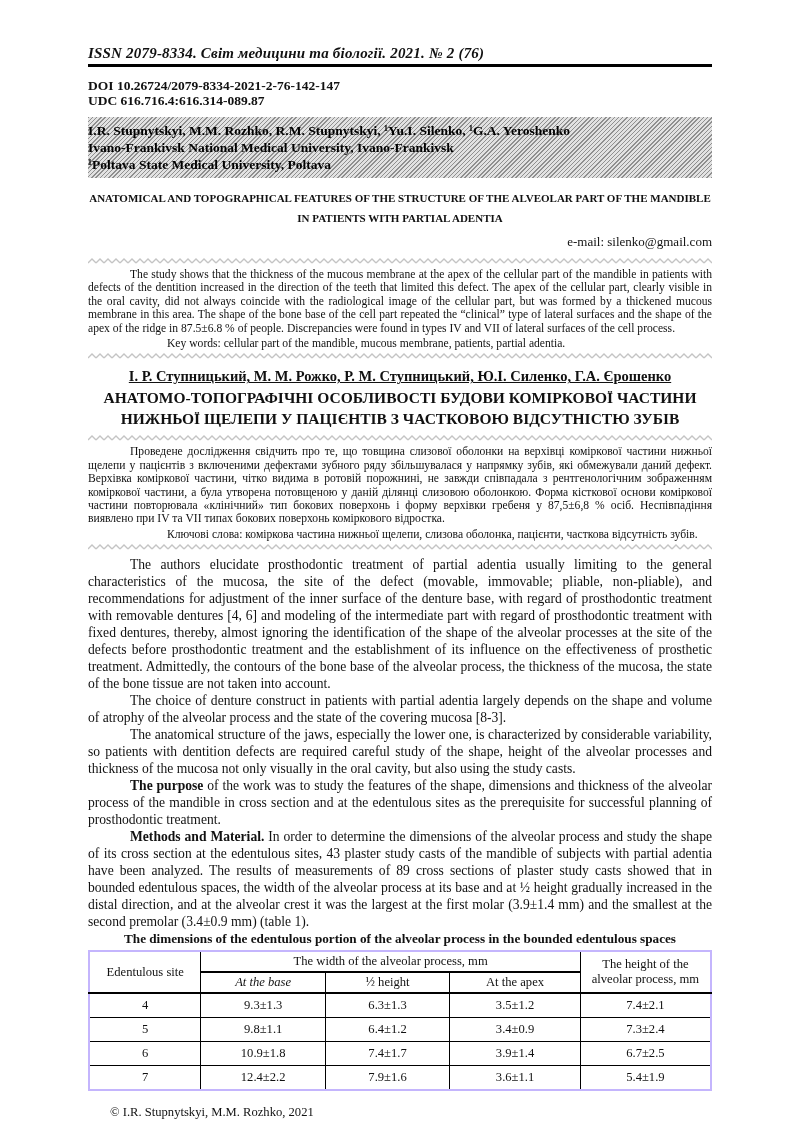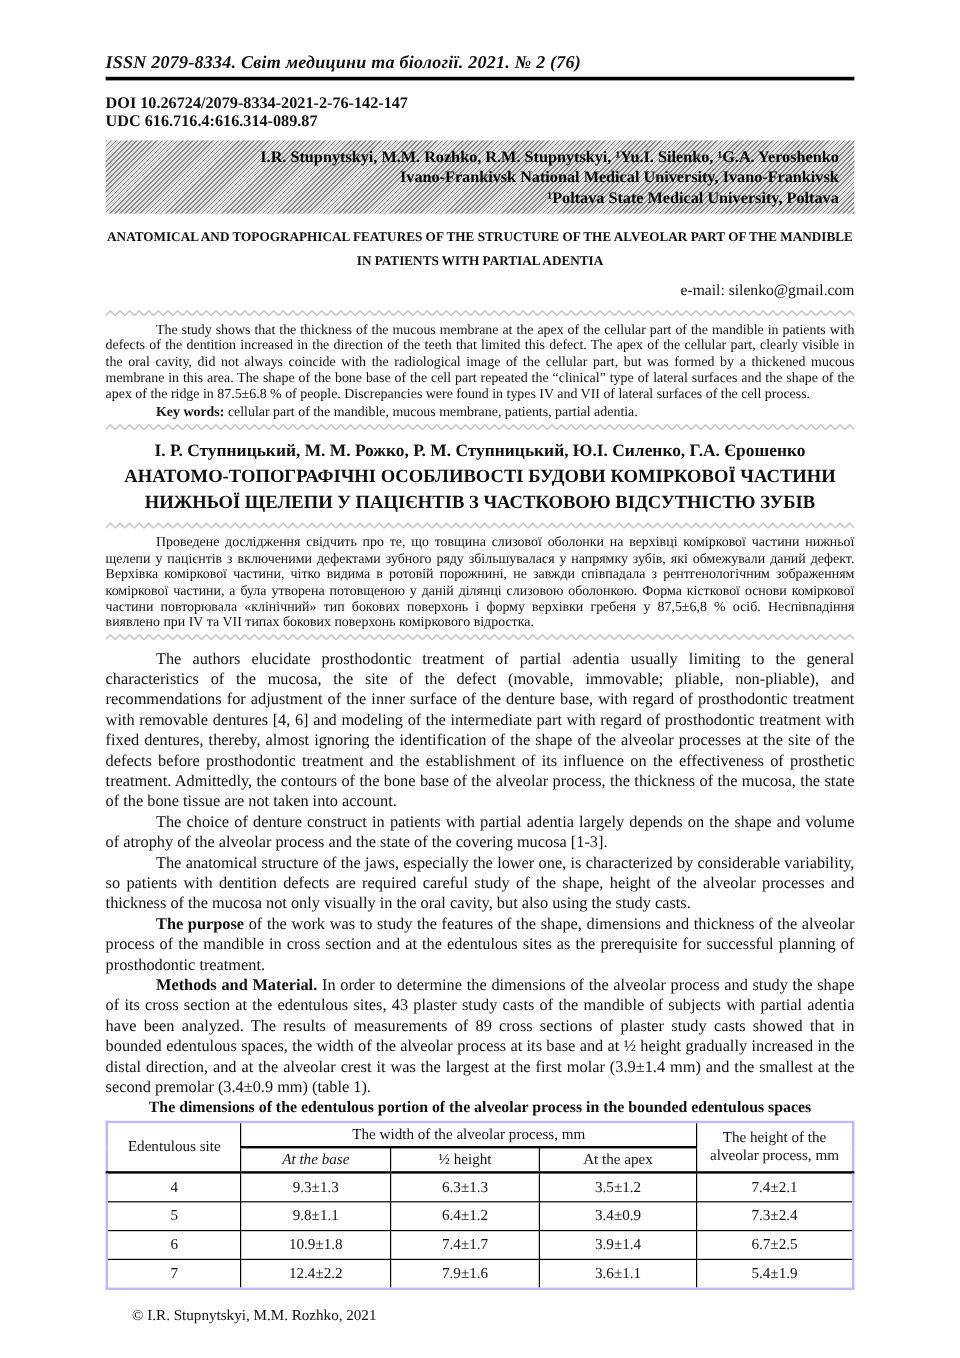--- a/index.html
+++ b/index.html
@@ -16,42 +16,42 @@
     font-size:15px;font-weight:bold;font-style:italic;
     letter-spacing:.2px;line-height:18px;
   }
   .header-rule{height:3px;background:#000;margin-top:2px;margin-bottom:11px;}
 
   .doi,.udc{font-size:13.5px;font-weight:bold;line-height:15px;}
   .udc{margin-bottom:9px;}
 
   .authors-block{
     background:repeating-linear-gradient(135deg,#8f8f8f 0 1px,#e2e2e2 1px 3px);
-    text-align:right;font-weight:bold;font-size:13.5px;line-height:17px;
-    padding:5px 13px;margin-bottom:8px;
+    text-align:left;font-weight:bold;font-size:13.5px;line-height:17px;
+    padding:5px 0;margin-bottom:8px;
   }
   .authors-block div{color:#000;}
 
   .title-en{
     text-align:center;font-weight:bold;font-size:11px;line-height:20px;
     margin:10px 0 6px 0;
   }
   .email{text-align:right;font-size:13px;line-height:16px;margin-bottom:8px;}
 
   .zigzag{height:6px;line-height:0;margin:2px 0;}
 
   .abstract{
     font-size:11.6px;line-height:13.4px;text-align:justify;margin:4px 0 2px 0;
   }
   .abstract .para{text-indent:42px;}
   .kw{text-indent:42px;font-size:11.6px;line-height:13.4px;text-align:justify;margin-bottom:3px;}
-  .kw .lead{font-weight:bold;}
+  .kw .lead{font-weight:normal;margin-left:37px;}
 
   .authors-uk{
-    text-align:center;font-weight:bold;font-size:14.5px;line-height:18px;margin:8px 0 2px 0;
+    text-align:center;font-weight:bold;font-size:14.5px;line-height:18px;margin:8px 0 2px 0;text-decoration:underline;
   }
   .title-uk{
     text-align:center;font-weight:bold;font-size:15.5px;line-height:21px;margin:2px 0 6px 0;
   }
 
   .bodytext{margin-top:6px;}
   .bodytext p{
     margin:0;font-size:13.6px;line-height:17px;text-align:justify;text-indent:42px;
   }
   .bodytext .lead{font-weight:bold;}
@@ -122,28 +122,31 @@
   <div class="authors-uk">І. Р. Ступницький, М. М. Рожко, Р. М. Ступницький, Ю.І. Силенко, Г.А. Єрошенко</div>
   <div class="title-uk">АНАТОМО-ТОПОГРАФІЧНІ ОСОБЛИВОСТІ БУДОВИ КОМІРКОВОЇ ЧАСТИНИ НИЖНЬОЇ ЩЕЛЕПИ У ПАЦІЄНТІВ З ЧАСТКОВОЮ ВІДСУТНІСТЮ ЗУБІВ</div>
 
   <div class="zigzag"><svg width="624" height="6">
         <rect width="624" height="6" fill="url(#zzpat)"></rect>
       </svg></div>
 
   <div class="abstract">
     <div class="para">Проведене дослідження свідчить про те, що товщина слизової оболонки на верхівці коміркової частини нижньої щелепи у пацієнтів з включеними дефектами зубного ряду збільшувалася у напрямку зубів, які обмежували даний дефект. Верхівка коміркової частини, чітко видима в ротовій порожнині, не завжди співпадала з рентгенологічним зображенням коміркової частини, а була утворена потовщеною у даній ділянці слизовою оболонкою. Форма кісткової основи коміркової частини повторювала «клінічний» тип бокових поверхонь і форму верхівки гребеня у 87,5±6,8 % осіб. Неспівпадіння виявлено при IV та VII типах бокових поверхонь коміркового відростка.</div>
   </div>
+  <div class="kw">
+    <span class="lead">Ключові слова:</span><span> коміркова частина нижньої щелепи, слизова оболонка, пацієнти, часткова відсутність зубів.</span>
+  </div>
 
   <div class="zigzag"><svg width="624" height="6">
         <rect width="624" height="6" fill="url(#zzpat)"></rect>
       </svg></div>
 
   <div class="bodytext">
     <p><span class="lead"></span><span>The authors elucidate prosthodontic treatment of partial adentia usually limiting to the general characteristics of the mucosa, the site of the defect (movable, immovable; pliable, non-pliable), and recommendations for adjustment of the inner surface of the denture base, with regard of prosthodontic treatment with removable dentures [4, 6] and modeling of the intermediate part with regard of prosthodontic treatment with fixed dentures, thereby, almost ignoring the identification of the shape of the alveolar processes at the site of the defects before prosthodontic treatment and the establishment of its influence on the effectiveness of prosthetic treatment. Admittedly, the contours of the bone base of the alveolar process, the thickness of the mucosa, the state of the bone tissue are not taken into account.</span></p>
-    <p><span class="lead"></span><span>The choice of denture construct in patients with partial adentia largely depends on the shape and volume of atrophy of the alveolar process and the state of the covering mucosa [1-3].</span></p>
+    <p><span class="lead"></span><span>The choice of denture construct in patients with partial adentia largely depends on the shape and volume of atrophy of the alveolar process and the state of the covering mucosa [8-3].</span></p>
     <p><span class="lead"></span><span>The anatomical structure of the jaws, especially the lower one, is characterized by considerable variability, so patients with dentition defects are required careful study of the shape, height of the alveolar processes and thickness of the mucosa not only visually in the oral cavity, but also using the study casts.</span></p>
     <p><span class="lead">The purpose</span><span> of the work was to study the features of the shape, dimensions and thickness of the alveolar process of the mandible in cross section and at the edentulous sites as the prerequisite for successful planning of prosthodontic treatment.</span></p>
     <p><span class="lead">Methods and Material.</span><span> In order to determine the dimensions of the alveolar process and study the shape of its cross section at the edentulous sites, 43 plaster study casts of the mandible of subjects with partial adentia have been analyzed. The results of measurements of 89 cross sections of plaster study casts showed that in bounded edentulous spaces, the width of the alveolar process at its base and at ½ height gradually increased in the distal direction, and at the alveolar crest it was the largest at the first molar (3.9±1.4 mm) and the smallest at the second premolar (3.4±0.9 mm) (table 1).</span></p>
   </div>
 
   <div class="table-caption">The dimensions of the edentulous portion of the alveolar process in the bounded edentulous spaces</div>
 
   <table class="dims">
     <thead>
       <tr>

